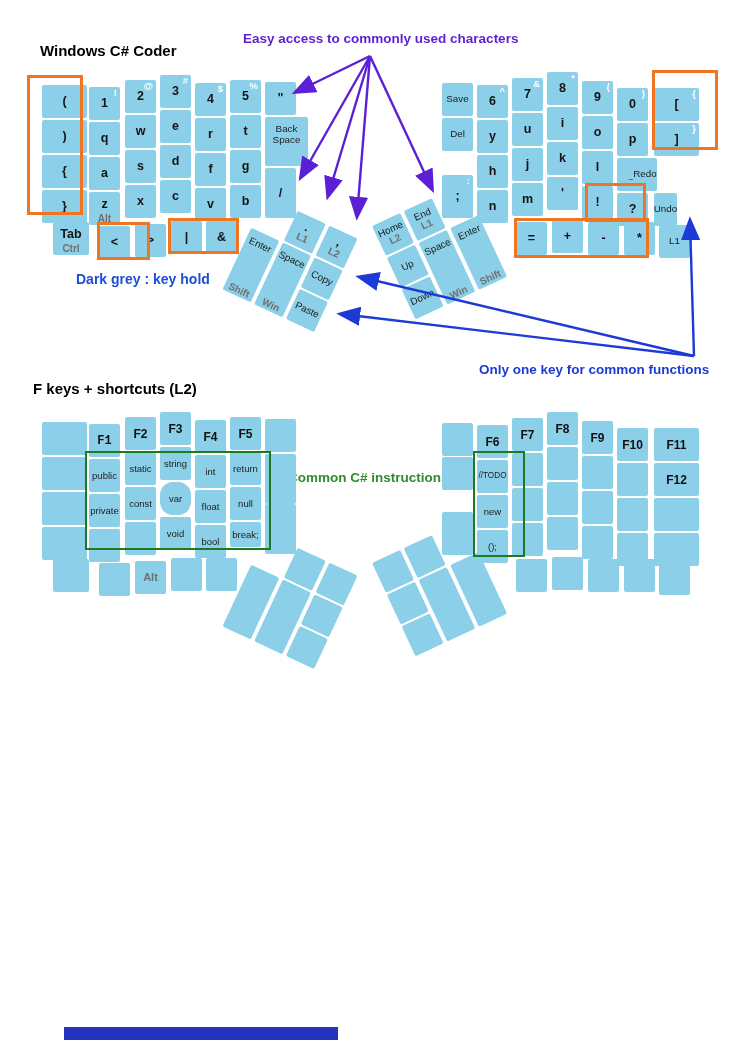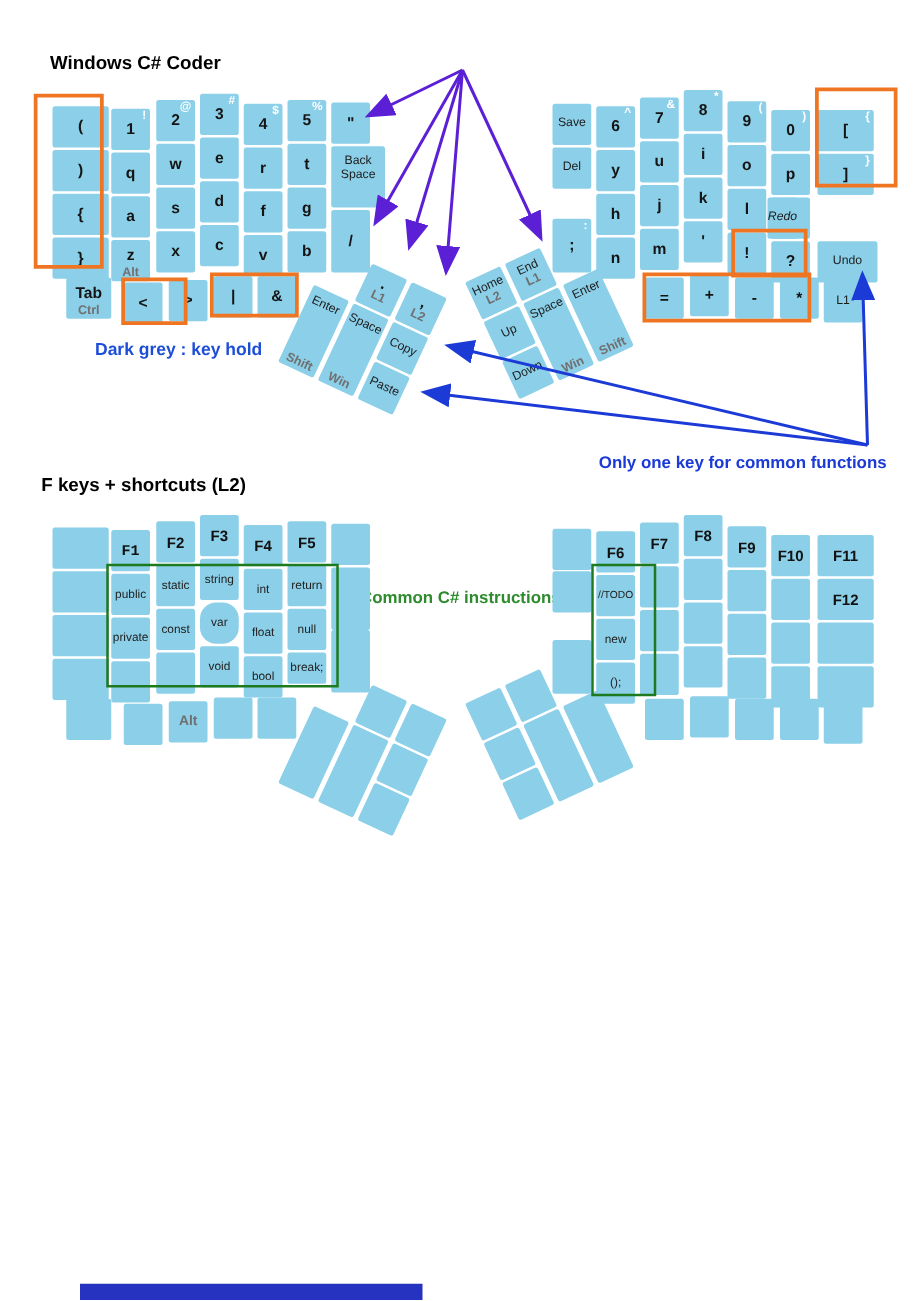--- a/index.html
+++ b/index.html
@@ -33,20 +33,21 @@
   .t-cs{left:288px;top:470px;font-size:13.5px;font-weight:600;color:#2E8B2E;}
   .arrows{position:absolute;left:0;top:0;pointer-events:none;}
   .footer-bar{position:absolute;}
 </style>
 </head>
 <body>
 
 <div class="stage">
 
   <div class="txt t-main">Windows C# Coder</div>
+  <div class="txt t-easy">Easy access to commonly used characters</div>
   <div class="txt t-darkgrey">Dark grey : key hold</div>
   <div class="txt t-only">Only one key for common functions</div>
   <div class="txt t-l2">F keys + shortcuts (L2)</div>
   <div class="txt t-cs">Common C# instructions</div>
 
   <div id="kb-main">
       <div class="key" style="left: 42px; top: 85px; width: 45px; height: 33px;">
         <span class="lab">(</span>
       </div>
       <div class="key" style="left: 89px; top: 87px; width: 31px; height: 33px;">
@@ -206,21 +207,21 @@
       </div>
       <div class="key" style="left: 547px; top: 142px; width: 31px; height: 33px;">
         <span class="lab">k</span>
       </div>
       <div class="key" style="left: 582px; top: 151px; width: 31px; height: 33px;">
         <span class="lab">l</span>
       </div>
       <div class="key" style="left: 617px; top: 158px; width: 31px; height: 33px;">
         <span class="lab">_</span>
       </div>
-      <div class="key" style="left: 614px; top: 158px; width: 24px; height: 33px; font-style: italic;">
+      <div class="key" style="left: 633px; top: 158px; width: 24px; height: 33px;">
         <span class="lab lab-sm">Redo</span>
       </div>
       <div class="key" style="left: 442px; top: 175px; width: 31px; height: 43px;">
         <span class="sup">:</span>
         <span class="lab">;</span>
       </div>
       <div class="key" style="left: 477px; top: 190px; width: 31px; height: 33px;">
         <span class="lab">n</span>
       </div>
       <div class="key" style="left: 512px; top: 183px; width: 31px; height: 33px;">
@@ -228,21 +229,21 @@
       </div>
       <div class="key" style="left: 547px; top: 177px; width: 31px; height: 33px;">
         <span class="lab">'</span>
       </div>
       <div class="key" style="left: 582px; top: 186px; width: 31px; height: 33px;">
         <span class="lab">!</span>
       </div>
       <div class="key" style="left: 617px; top: 193px; width: 31px; height: 33px;">
         <span class="lab">?</span>
       </div>
-      <div class="key" style="left: 654px; top: 193px; width: 48px; height: 33px;">
+      <div class="key" style="left: 654px; top: 193px; width: 23px; height: 33px;">
         <span class="lab lab-sm">Undo</span>
       </div>
       <div class="key" style="left: 516px; top: 222px; width: 31px; height: 33px;">
         <span class="lab">=</span>
       </div>
       <div class="key" style="left: 552px; top: 220px; width: 31px; height: 33px;">
         <span class="lab">+</span>
       </div>
       <div class="key" style="left: 588px; top: 222px; width: 31px; height: 33px;">
         <span class="lab">-</span>

